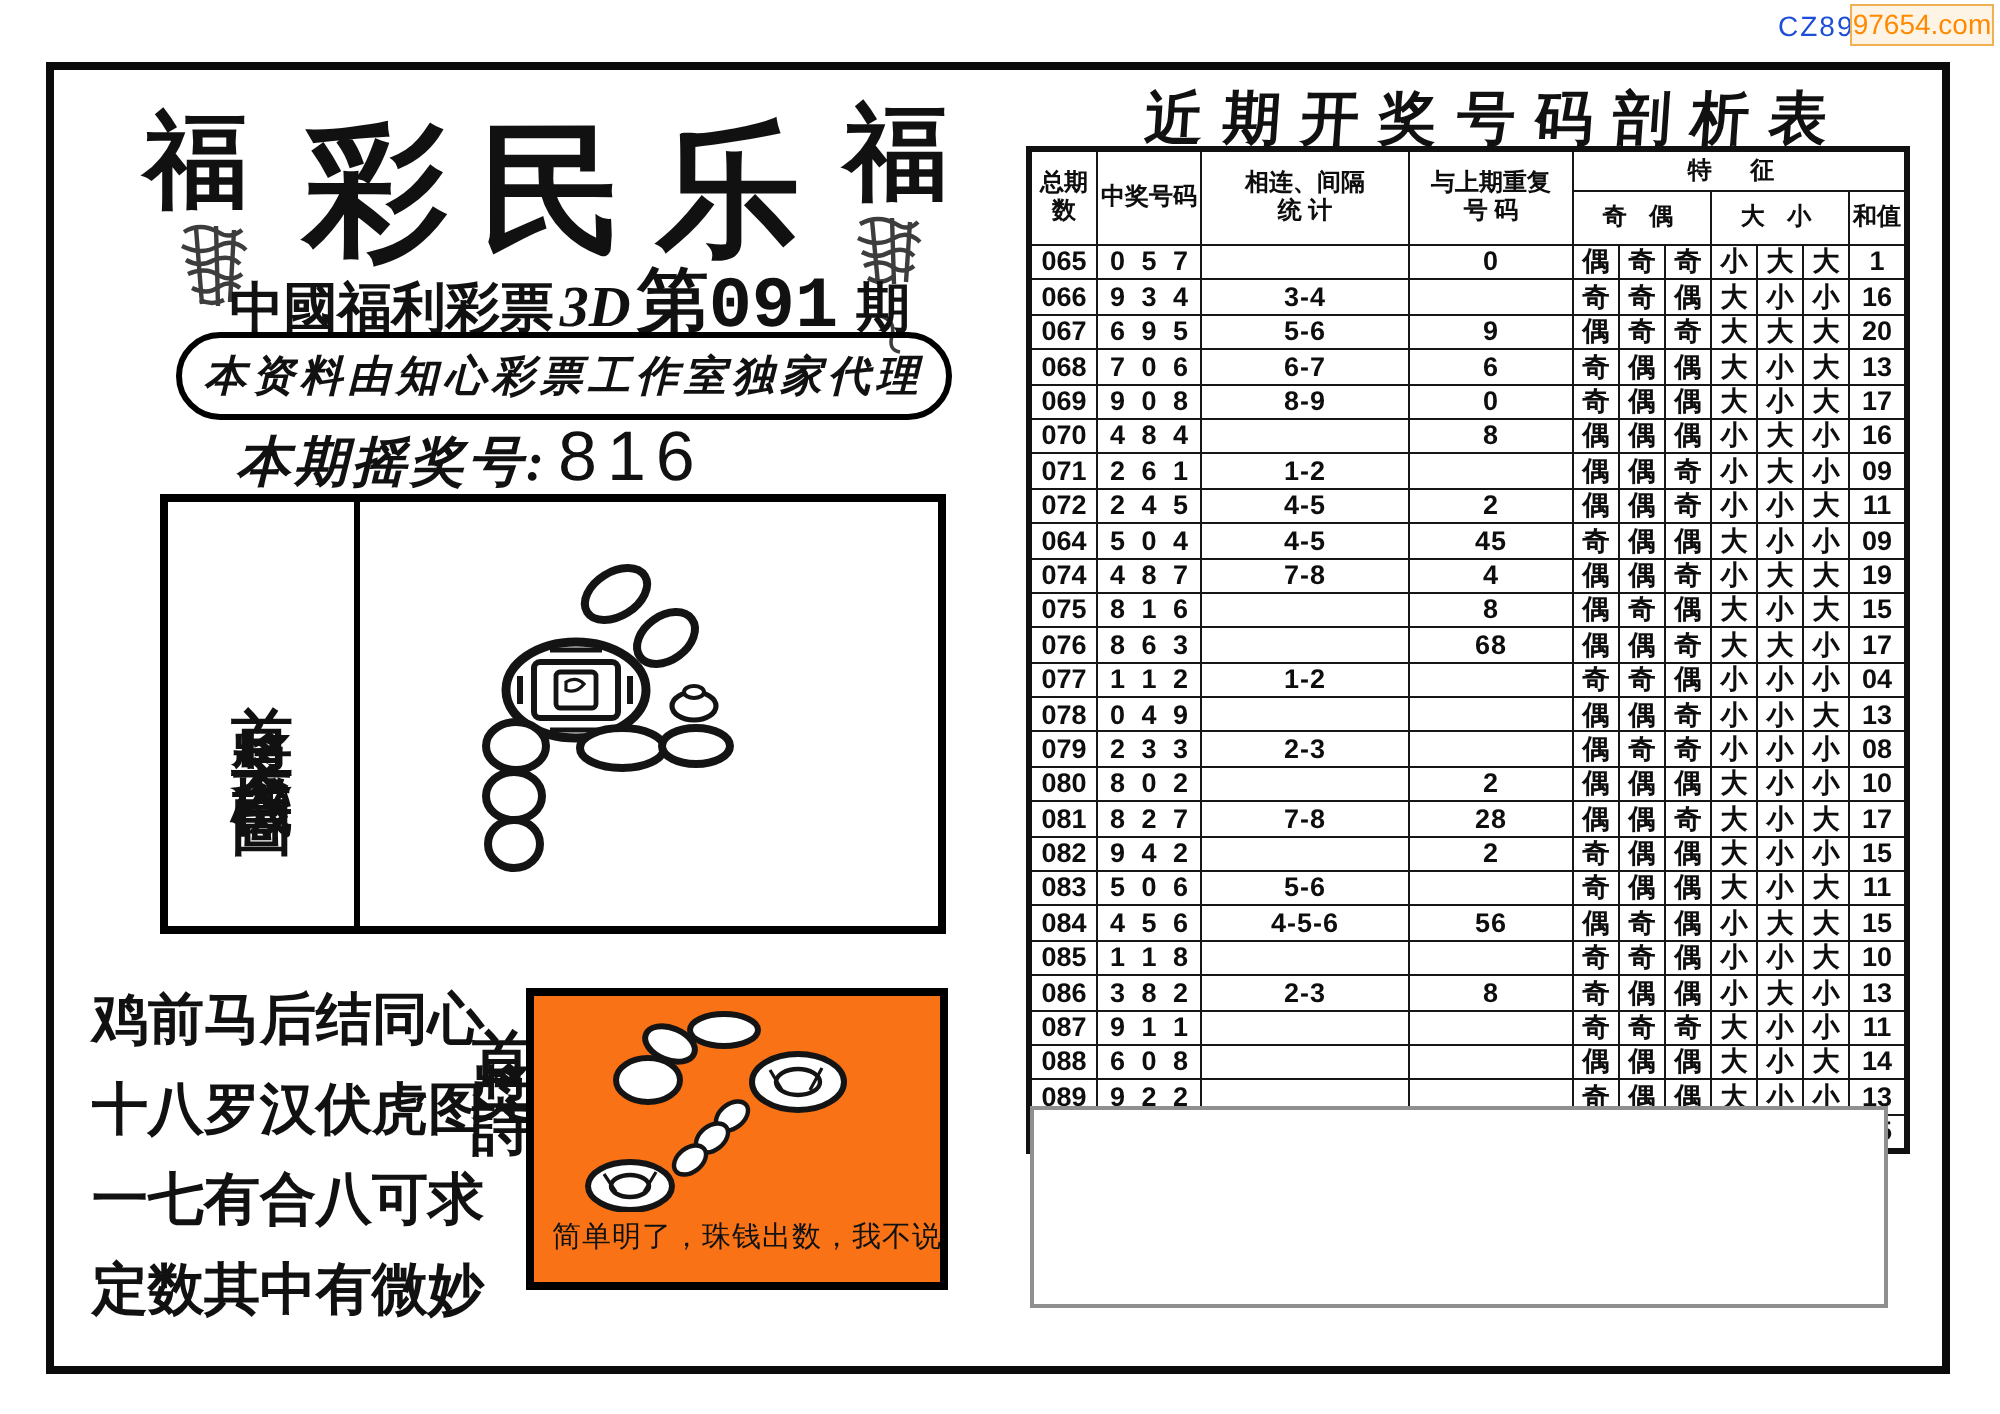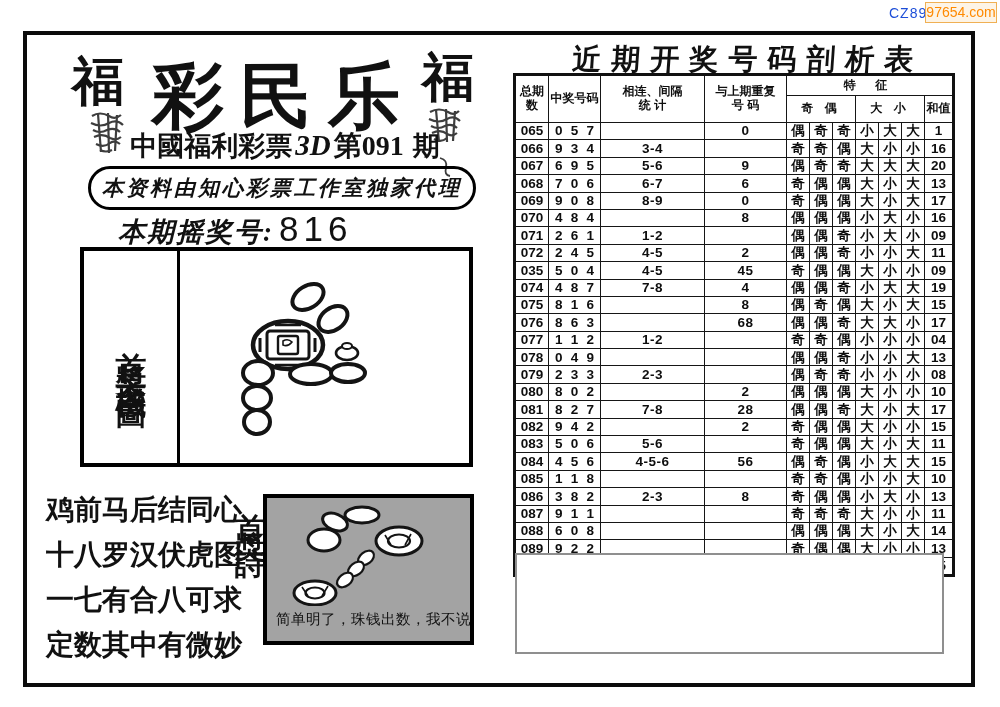--- a/index.html
+++ b/index.html
@@ -27,21 +27,21 @@
   .fu-left{left:72px;top:56px;}
   .fu-right{left:422px;top:52px;}
   .seal{position:absolute;}
   .main-title{position:absolute;left:152px;top:50px;width:260px;text-align:center;
     font-family:Liberation Sans, sans-serif;font-weight:900;
     font-size:72px;line-height:1.3;letter-spacing:16px;white-space:nowrap;}
   .subtitle{position:absolute;left:95px;top:127px;width:380px;text-align:center;
     font-weight:700;font-size:27px;white-space:nowrap;
     font-family:"Liberation Serif","DejaVu Serif",serif;}
   .subtitle .td3{font-style:italic;font-size:29px;padding:0 3px;}
-  .subtitle .num{font-family:Liberation Serif, serif;font-size:28px;}
+  .subtitle .num{font-family:Liberation Mono, monospace;font-size:36px;}
   .subtitle .qi{margin-left:9px;}
   .agency-oval{position:absolute;left:88px;top:166px;width:388px;height:44px;
     border:3px solid #000;border-radius:26px;box-sizing:border-box;
     display:flex;align-items:center;justify-content:center;
     font-family:"Liberation Serif","DejaVu Serif",serif;
     font-size:21px;font-weight:700;font-style:italic;letter-spacing:3px;white-space:nowrap;}
   .draw-line{position:absolute;left:118px;top:209px;display:flex;align-items:baseline;gap:5px;}
   .draw-label{font-family:"Liberation Serif","DejaVu Serif",serif;
     font-size:27px;font-weight:700;font-style:italic;letter-spacing:2px;}
   .draw-number{font-size:35px;font-weight:500;letter-spacing:5px;}
@@ -58,21 +58,21 @@
 
   
   .poem{position:absolute;left:46px;top:487px;}
   .poem div{font-size:28px;line-height:45px;font-weight:700;letter-spacing:0px;white-space:nowrap;}
   .poem-label{position:absolute;left:229px;top:489px;height:165px;
     writing-mode:vertical-rl;font-family:"Liberation Serif","DejaVu Serif",serif;
     font-size:30px;font-weight:700;letter-spacing:17px;}
 
   
   .note-box{position:absolute;left:263px;top:494px;width:211px;height:151px;
-    border:4px solid #000;box-sizing:border-box;overflow:hidden;background:#a3a3a3;}
+    border:4px solid #000;box-sizing:border-box;overflow:hidden;background:#f97316;}
   .note-art{position:absolute;left:4px;top:2px;}
   .note-caption{position:absolute;left:9px;top:112px;width:190px;
     font-family:"Liberation Serif","DejaVu Serif",serif;
     font-size:14.5px;line-height:19px;letter-spacing:.5px;white-space:nowrap;}
 
   
   .table-title{position:absolute;left:550px;top:40px;width:396px;text-align:center;
     font-family:"Liberation Serif","DejaVu Serif",serif;font-weight:900;
     font-size:29px;letter-spacing:10px;white-space:nowrap;transform:skewX(-4deg);}
   table.analysis{position:absolute;left:513px;top:73px;border-collapse:collapse;
@@ -326,21 +326,21 @@
         <td class="c-repeat">2</td>
         <td class="c-char">偶</td>
         <td class="c-char">偶</td>
         <td class="c-char">奇</td>
         <td class="c-char">小</td>
         <td class="c-char">小</td>
         <td class="c-char">大</td>
         <td class="c-sum">11</td>
       </tr>
       <tr>
-        <td class="c-period">035</td>
+        <td class="c-period">064</td>
         <td class="c-digits"><span>5</span><span>0</span><span>4</span></td>
         <td class="c-streak">4-5</td>
         <td class="c-repeat">45</td>
         <td class="c-char">奇</td>
         <td class="c-char">偶</td>
         <td class="c-char">偶</td>
         <td class="c-char">大</td>
         <td class="c-char">小</td>
         <td class="c-char">小</td>
         <td class="c-sum">09</td>

